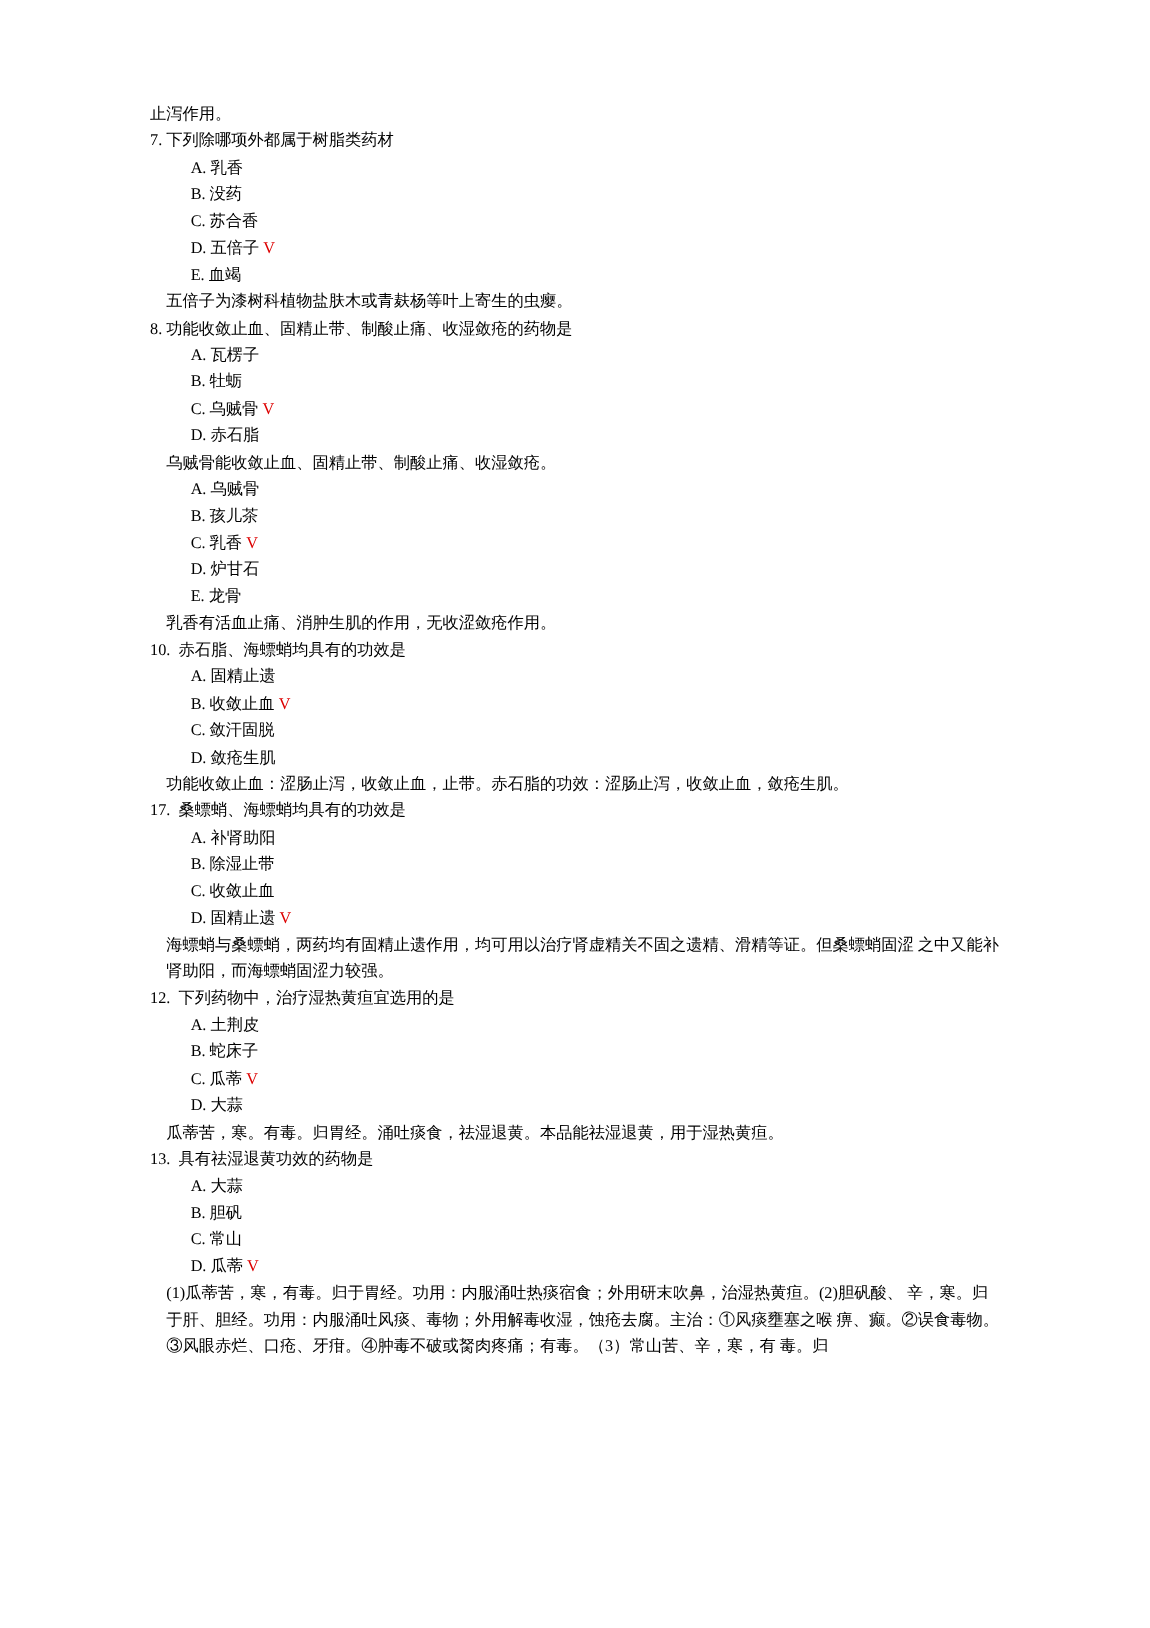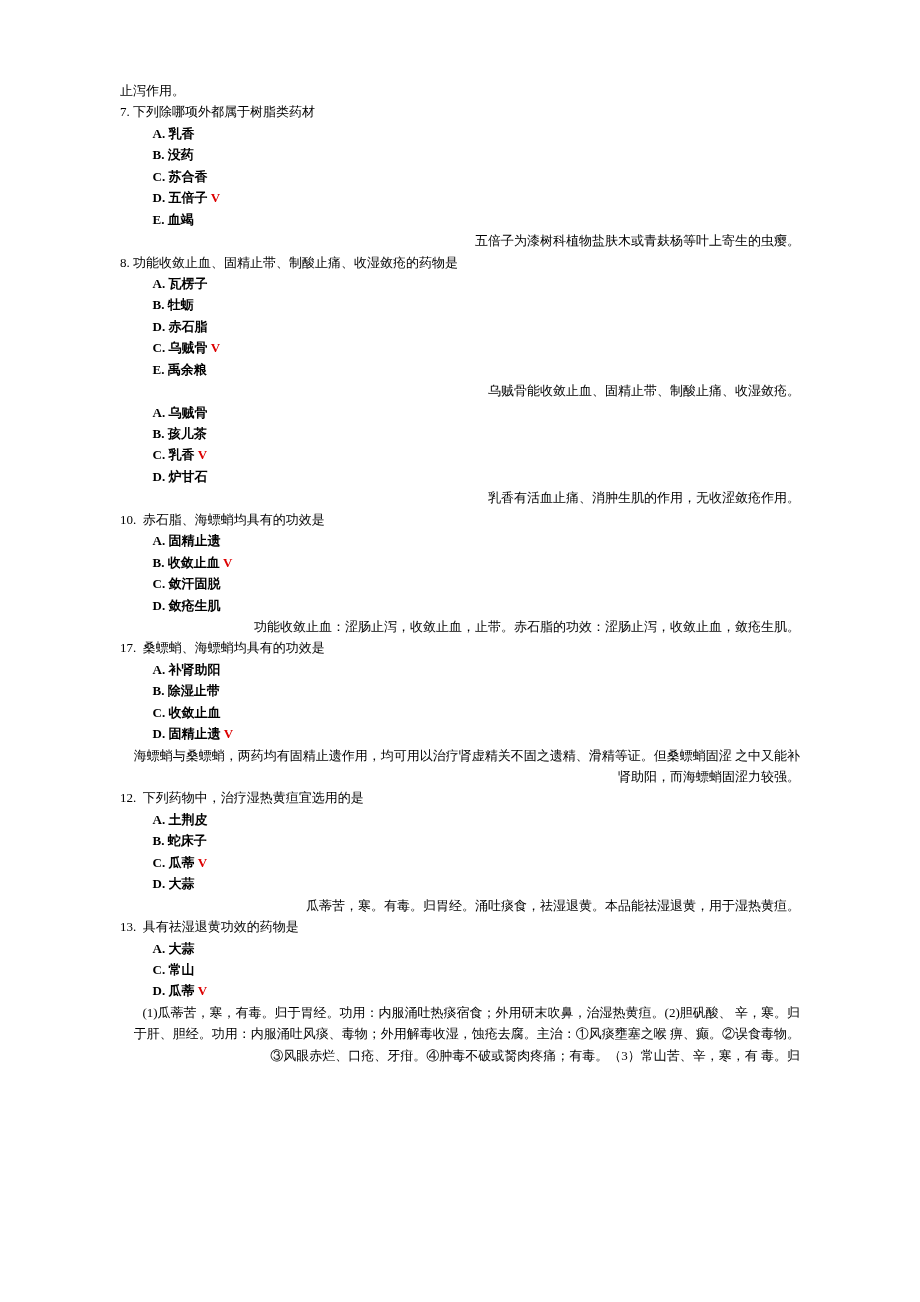--- a/index.html
+++ b/index.html
@@ -8,47 +8,47 @@
     line-height: 1.65;
     background: #fff;
     color: #000;
     margin: 0;
     padding: 80px 120px 60px 120px;
     width: 920px;
     box-sizing: border-box;
   }
   .line { white-space: pre-wrap; }
   .q-text { margin-left: 0; }
-  .opt { margin-left: 2.5em; font-weight: bold; }
-  .expl { margin-left: 1em; text-align: right; }
+  .opt { margin-left: 2.5em; }
+  .expl { margin-left: 1em; }
   .correct { color: #d00; }
 </style>
 </head>
 <body>
 
 <div id="content">
     <div class="line q-text">止泻作用。</div>
     <div class="line q-text"><span>7. </span><span>下列除哪项外都属于树脂类药材</span></div>
     <div class="line opt"><span>A. </span><span>乳香</span></div>
     <div class="line opt"><span>B. </span><span>没药</span></div>
     <div class="line opt"><span>C. </span><span>苏合香</span></div>
     <div class="line opt"><span>D. </span><span>五倍子</span> <span class="correct">V</span></div>
     <div class="line opt"><span>E. </span><span>血竭</span></div>
     <div class="line expl">五倍子为漆树科植物盐肤木或青麸杨等叶上寄生的虫瘿。</div>
     <div class="line q-text"><span>8. </span><span>功能收敛止血、固精止带、制酸止痛、收湿敛疮的药物是</span></div>
     <div class="line opt"><span>A. </span><span>瓦楞子</span></div>
     <div class="line opt"><span>B. </span><span>牡蛎</span></div>
+    <div class="line opt"><span>C. </span><span>乌贼骨</span> <span class="correct">V</span></div>
     <div class="line opt"><span>D. </span><span>赤石脂</span></div>
-    <div class="line opt"><span>C. </span><span>乌贼骨</span> <span class="correct">V</span></div>
-    <div class="line opt"><span>E. </span><span>禹余粮</span></div>
     <div class="line expl">乌贼骨能收敛止血、固精止带、制酸止痛、收湿敛疮。</div>
     <div class="line opt"><span>A. </span><span>乌贼骨</span></div>
     <div class="line opt"><span>B. </span><span>孩儿茶</span></div>
     <div class="line opt"><span>C. </span><span>乳香</span> <span class="correct">V</span></div>
     <div class="line opt"><span>D. </span><span>炉甘石</span></div>
+    <div class="line opt"><span>E. </span><span>龙骨</span></div>
     <div class="line expl">乳香有活血止痛、消肿生肌的作用，无收涩敛疮作用。</div>
     <div class="line q-text"><span>10. </span><span> 赤石脂、海螵蛸均具有的功效是</span></div>
     <div class="line opt"><span>A. </span><span>固精止遗</span></div>
     <div class="line opt"><span>B. </span><span>收敛止血</span> <span class="correct">V</span></div>
     <div class="line opt"><span>C. </span><span>敛汗固脱</span></div>
     <div class="line opt"><span>D. </span><span>敛疮生肌</span></div>
     <div class="line expl">功能收敛止血：涩肠止泻，收敛止血，止带。赤石脂的功效：涩肠止泻，收敛止血，敛疮生肌。</div>
     <div class="line q-text"><span>17. </span><span> 桑螵蛸、海螵蛸均具有的功效是</span></div>
     <div class="line opt"><span>A. </span><span>补肾助阳</span></div>
     <div class="line opt"><span>B. </span><span>除湿止带</span></div>
@@ -56,16 +56,17 @@
     <div class="line opt"><span>D. </span><span>固精止遗</span> <span class="correct">V</span></div>
     <div class="line expl">海螵蛸与桑螵蛸，两药均有固精止遗作用，均可用以治疗肾虚精关不固之遗精、滑精等证。但桑螵蛸固涩 之中又能补肾助阳，而海螵蛸固涩力较强。</div>
     <div class="line q-text"><span>12. </span><span> 下列药物中，治疗湿热黄疸宜选用的是</span></div>
     <div class="line opt"><span>A. </span><span>土荆皮</span></div>
     <div class="line opt"><span>B. </span><span>蛇床子</span></div>
     <div class="line opt"><span>C. </span><span>瓜蒂</span> <span class="correct">V</span></div>
     <div class="line opt"><span>D. </span><span>大蒜</span></div>
     <div class="line expl">瓜蒂苦，寒。有毒。归胃经。涌吐痰食，祛湿退黄。本品能祛湿退黄，用于湿热黄疸。</div>
     <div class="line q-text"><span>13. </span><span> 具有祛湿退黄功效的药物是</span></div>
     <div class="line opt"><span>A. </span><span>大蒜</span></div>
+    <div class="line opt"><span>B. </span><span>胆矾</span></div>
     <div class="line opt"><span>C. </span><span>常山</span></div>
     <div class="line opt"><span>D. </span><span>瓜蒂</span> <span class="correct">V</span></div>
     <div class="line expl">(1)瓜蒂苦，寒，有毒。归于胃经。功用：内服涌吐热痰宿食；外用研末吹鼻，治湿热黄疸。(2)胆矾酸、 辛，寒。归于肝、胆经。功用：内服涌吐风痰、毒物；外用解毒收湿，蚀疮去腐。主治：①风痰壅塞之喉 痹、癫。②误食毒物。③风眼赤烂、口疮、牙疳。④肿毒不破或胬肉疼痛；有毒。（3）常山苦、辛，寒，有 毒。归</div>
   </div>
 
 </body></html>

